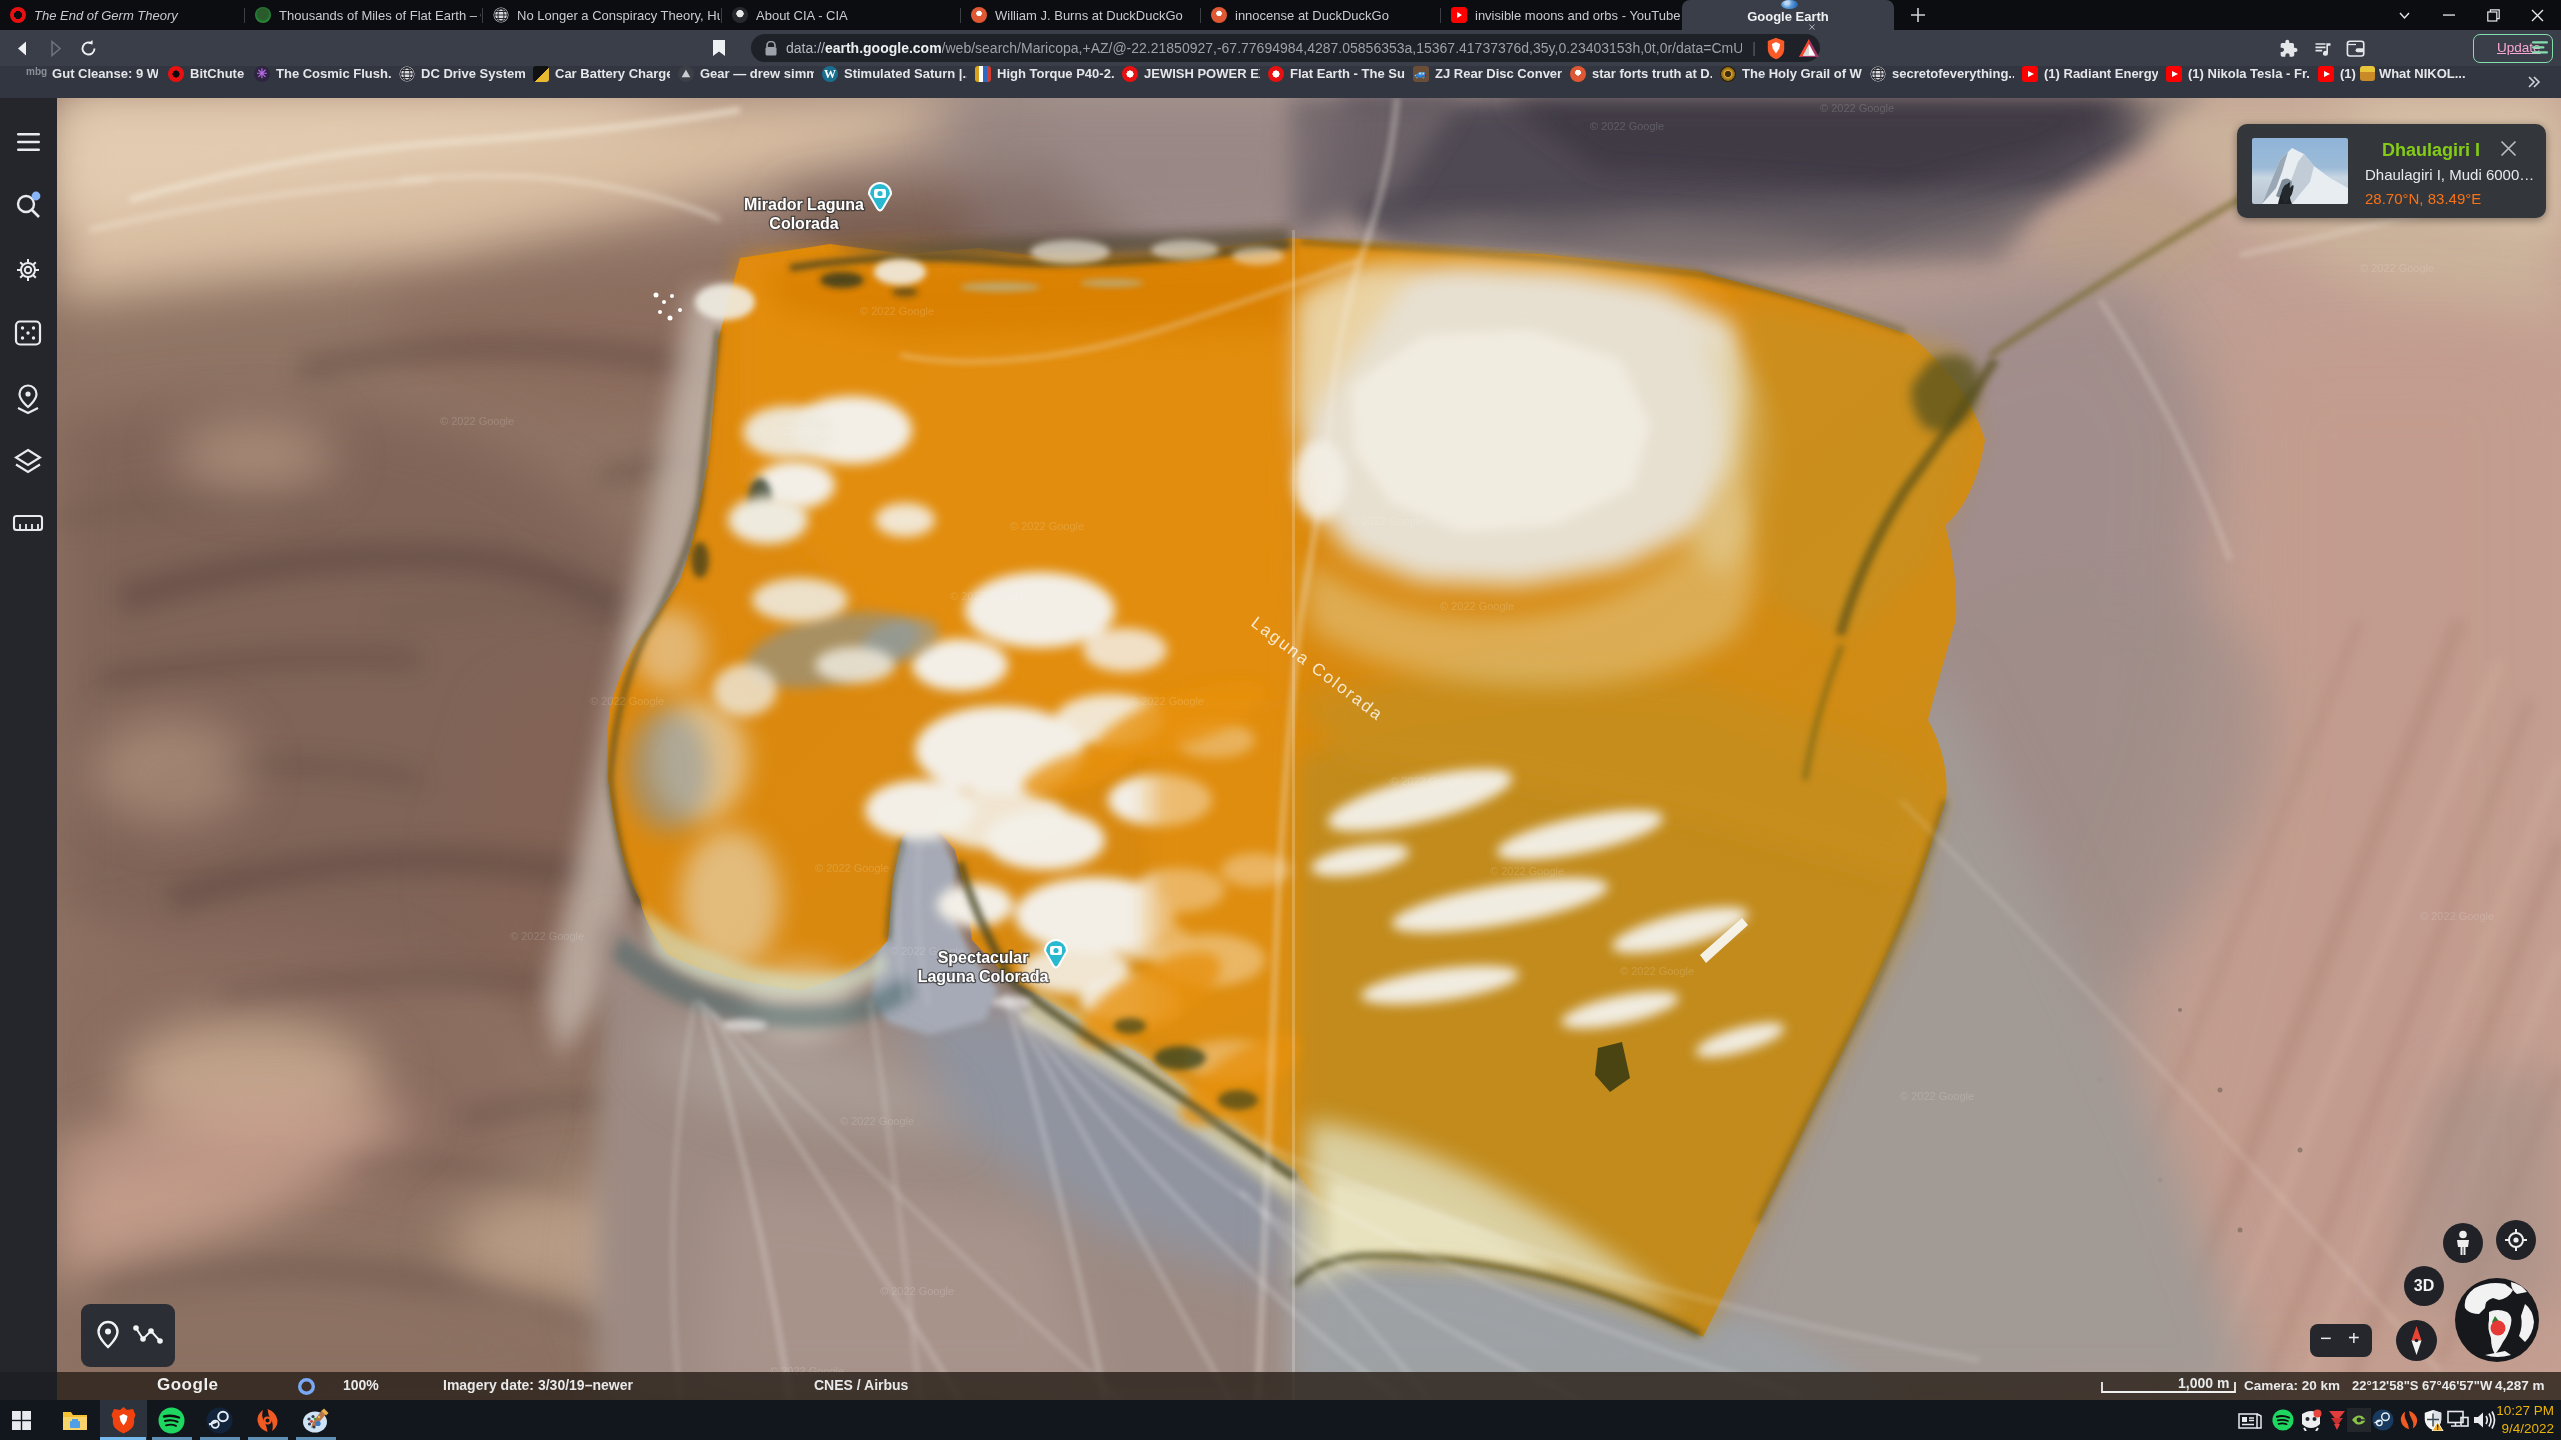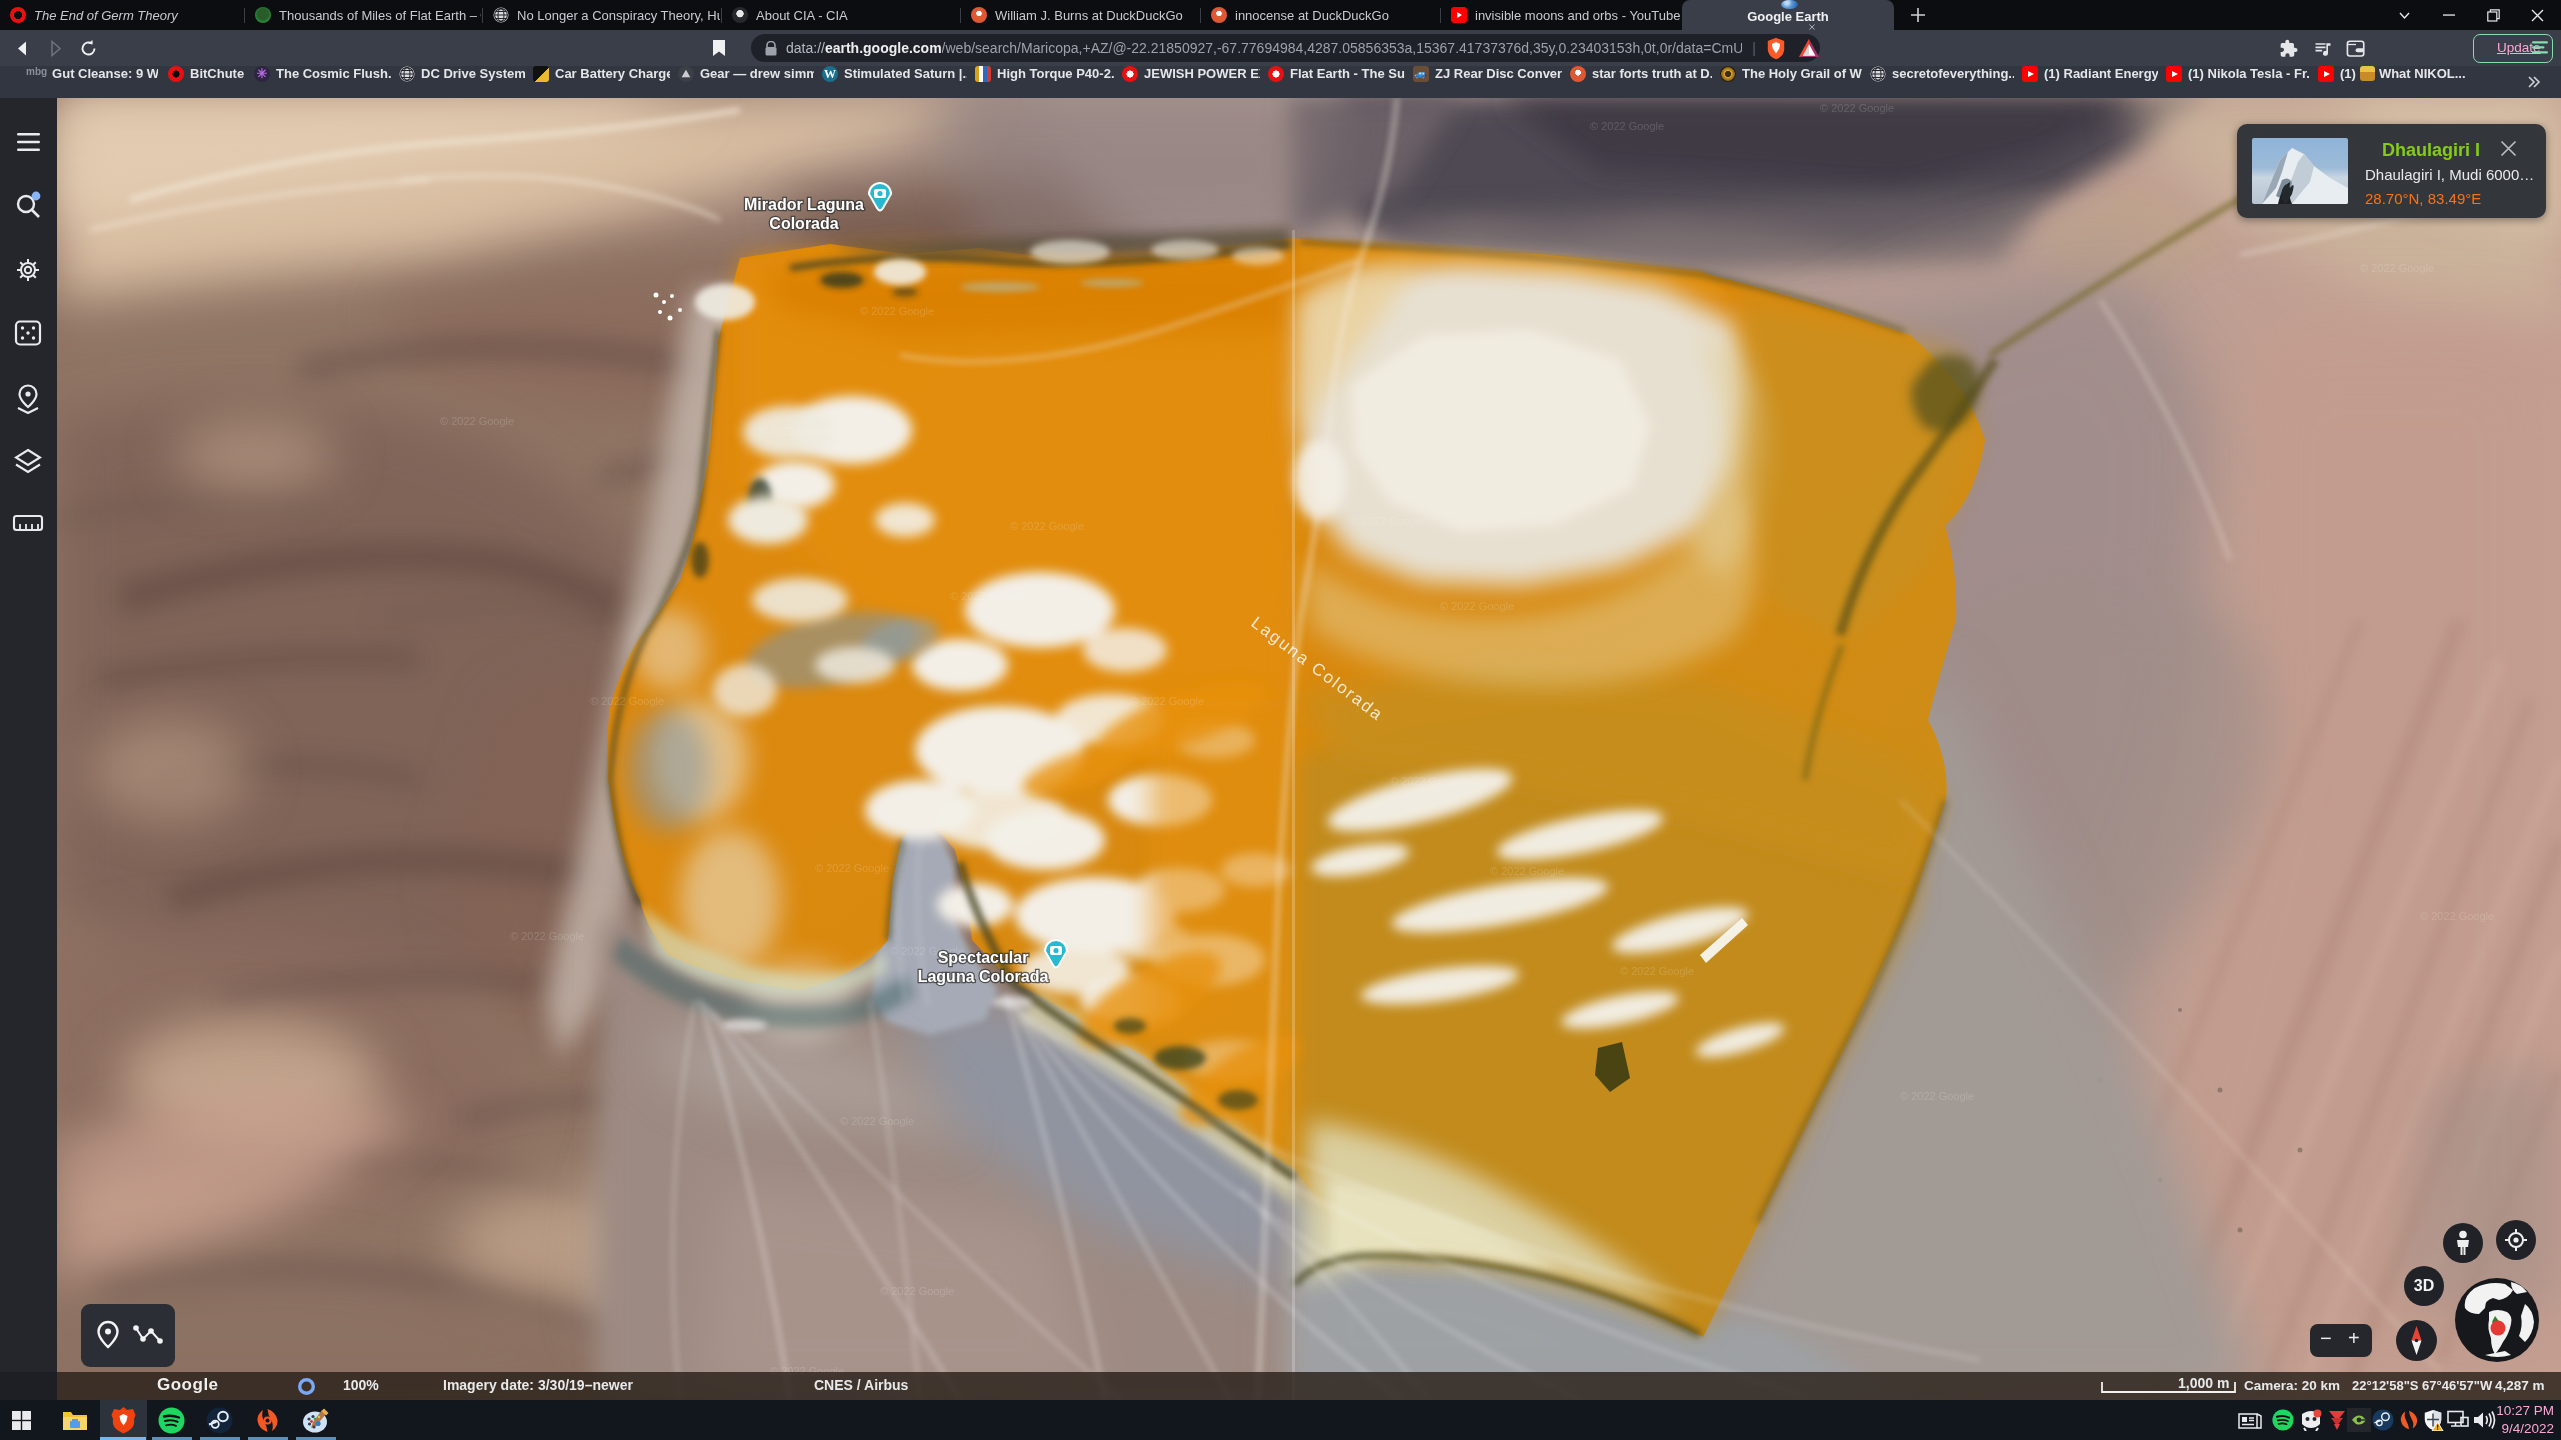--- a/index.html
+++ b/index.html
@@ -834,15 +834,15 @@
         <rect x="15" y="7.5" width="7" height="8.5"></rect>
       </svg>
     <svg style="position:absolute;left:2472px;top:10px" width="24" height="20" viewBox="0 0 24 20">
         <path d="M2,7 H6 L11,2.5 V17.5 L6,13 H2 Z" fill="#e8eaed"></path>
         <g fill="none" stroke="#e8eaed" stroke-width="1.7">
           <path d="M14,6 Q16.5,10 14,14"></path>
           <path d="M17,3.5 Q21,10 17,16.5"></path>
           <path d="M20,1.5 Q25,10 20,18.5"></path>
         </g>
       </svg>
-    <div style="position:absolute;left:2494px;top:2px;width:60px;height:36px;font-size:13.5px;color:#f9a8d4;text-align:right;line-height:18px;white-space:nowrap;">10:27 PM<br>9/4/2022</div>
+    <div style="position:absolute;left:2494px;top:2px;width:60px;height:36px;font-size:13.5px;color:#eab308;text-align:right;line-height:18px;white-space:nowrap;">10:27 PM<br>9/4/2022</div>
   </div>
 </div>
 
 </body></html>

